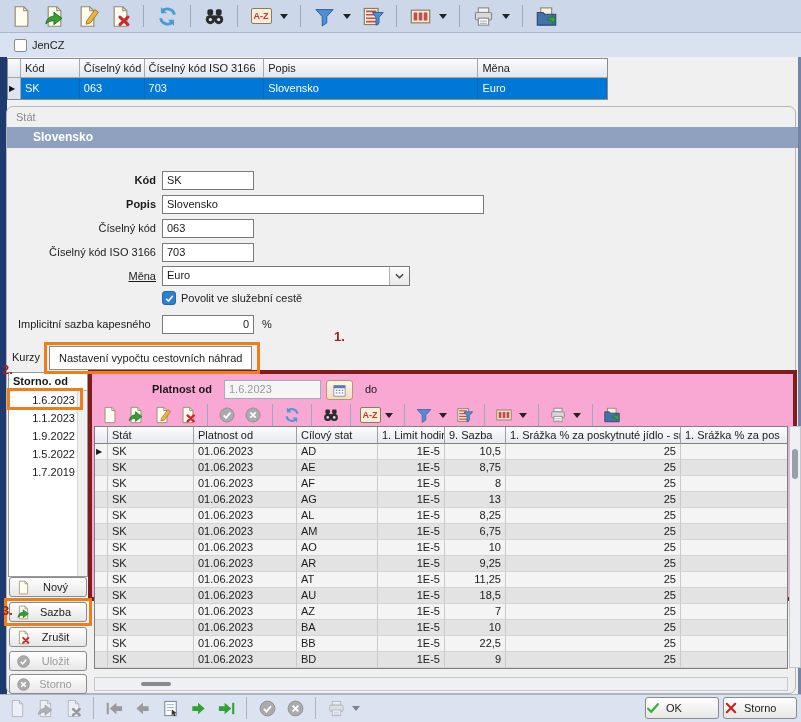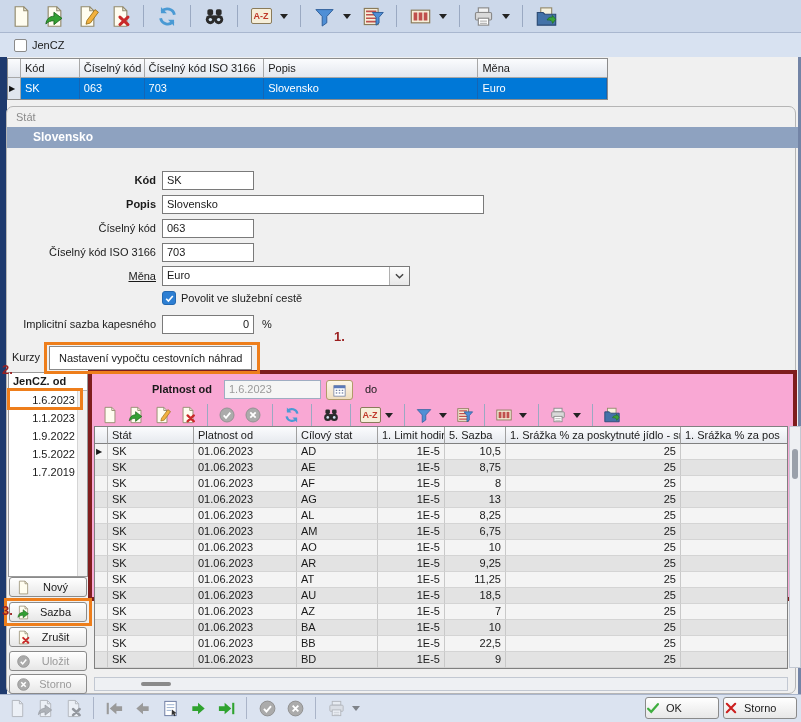--- a/index.html
+++ b/index.html
@@ -339,32 +339,32 @@
   </span>
 </div>
 
 <div class="abs chk-on" style="left:162px;top:291px">
   <svg class="ic" width="11" height="11" viewBox="0 0 20 20">
       <use href="#s-wchk"></use>
     </svg>
 </div>
 <div class="abs" style="left:181px;top:292px">Povolit ve služební cestě</div>
 
-<div class="abs" style="left:18px;top:318px;width:138px;text-align:right">Implicitní sazba kapesného</div>
+<div class="abs" style="left:18px;top:318px;width:138px;text-align:left">Implicitní sazba kapesného</div>
 <div class="abs inp" style="left:162px;top:315px;width:92px;text-align:right">0</div>
 <div class="abs" style="left:262px;top:318px">%</div>
 
 <div class="abs ann" style="left:334px;top:329px">1.</div>
 <div class="abs tab-i">Kurzy</div>
 <div class="abs tab-a">Nastavení vypočtu cestovních náhrad</div>
 <div class="abs hl" style="left:44px;top:342px;width:216px;height:32px"></div>
 <div class="abs ann" style="left:2px;top:362px">2.</div>
 
 <div class="abs dates">
-  <div class="dates-h">JenCZ. od</div>
+  <div class="dates-h">Storno. od</div>
   <div class="d-item">1.6.2023</div>
   <div class="d-item">1.1.2023</div>
   <div class="d-item">1.9.2022</div>
   <div class="d-item">1.5.2022</div>
   <div class="d-item">1.7.2019</div>
   <div class="d-scroll"></div>
 </div>
 <div class="abs hl" style="left:7px;top:388px;width:76px;height:22px"></div>
 
 <div class="abs sbtn" style="top:577px">
@@ -498,21 +498,21 @@
       </div>
     </div>
 
   <div class="abs rg">
     <div class="gr ghead">
       <div class="gc cm"></div>
       <div class="gc c0">Stát</div>
       <div class="gc c1">Platnost od</div>
       <div class="gc c2">Cílový stat</div>
       <div class="gc c3">1. Limit hodin</div>
-      <div class="gc c4">5. Sazba</div>
+      <div class="gc c4">9. Sazba</div>
       <div class="gc c5">1. Srážka % za poskytnuté jídlo - snídaně</div>
       <div class="gc c6">1. Srážka % za pos</div>
     </div>
     <div>
         <div class="gr grow">
           <div class="gcell cm">▶</div>
           <div class="gcell c0">SK</div>
           <div class="gcell c1">01.06.2023</div>
           <div class="gcell c2">AD</div>
           <div class="gcell c3 r">1E-5</div>

